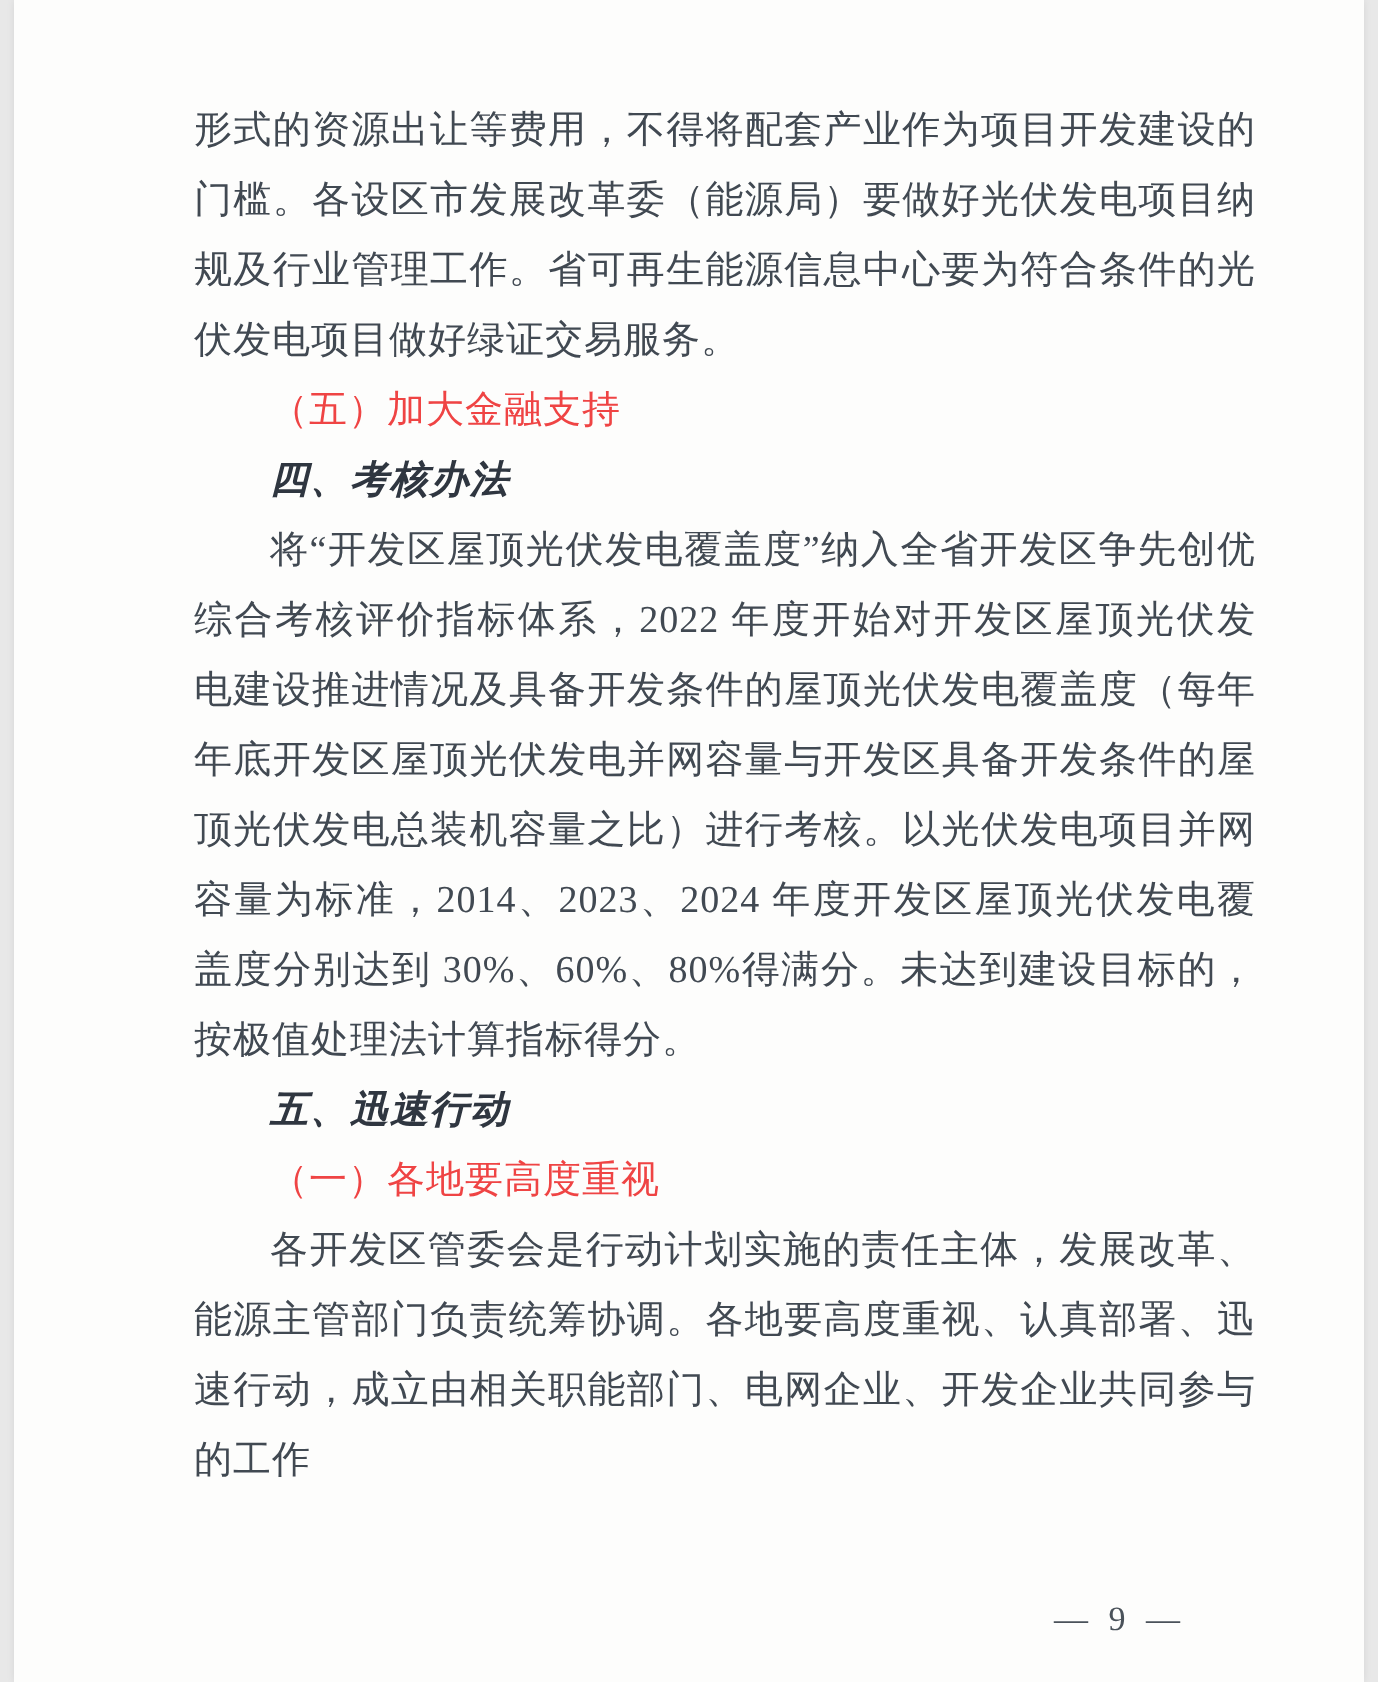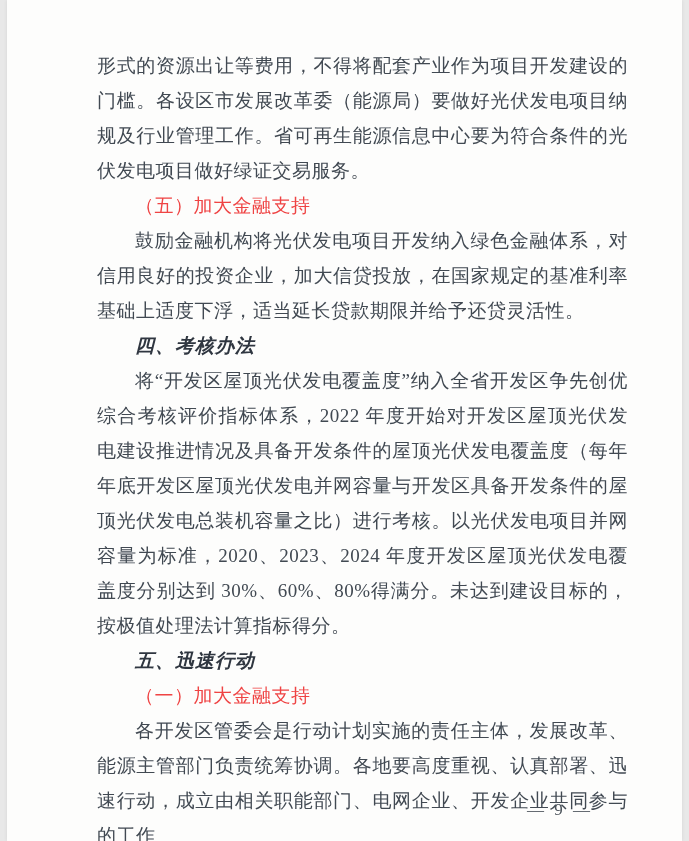--- a/index.html
+++ b/index.html
@@ -57,22 +57,21 @@
     font-family: "Liberation Serif", "DejaVu Serif", serif;
   }
 </style>
 </head>
 <body>
 
 <div class="page">
   <div class="text-block">
     <p class="para no-indent">形式的资源出让等费用，不得将配套产业作为项目开发建设的门槛。各设区市发展改革委（能源局）要做好光伏发电项目纳规及行业管理工作。省可再生能源信息中心要为符合条件的光伏发电项目做好绿证交易服务。</p>
     <p class="para subheading">（五）加大金融支持</p>
-    <p class="para">鼓励金融机构将光伏发电项目开发纳入绿色金融体系，对信用良好的投资企业，加大信贷投放，在国家规定的基准利率基础上适度下浮，适当延长贷款期限并给予还贷灵活性。</p>
     <p class="para heading">四、考核办法</p>
-    <p class="para">将“开发区屋顶光伏发电覆盖度”纳入全省开发区争先创优综合考核评价指标体系，2022 年度开始对开发区屋顶光伏发电建设推进情况及具备开发条件的屋顶光伏发电覆盖度（每年年底开发区屋顶光伏发电并网容量与开发区具备开发条件的屋顶光伏发电总装机容量之比）进行考核。以光伏发电项目并网容量为标准，2020、2023、2024 年度开发区屋顶光伏发电覆盖度分别达到 30%、60%、80%得满分。未达到建设目标的，按极值处理法计算指标得分。</p>
+    <p class="para">将“开发区屋顶光伏发电覆盖度”纳入全省开发区争先创优综合考核评价指标体系，2022 年度开始对开发区屋顶光伏发电建设推进情况及具备开发条件的屋顶光伏发电覆盖度（每年年底开发区屋顶光伏发电并网容量与开发区具备开发条件的屋顶光伏发电总装机容量之比）进行考核。以光伏发电项目并网容量为标准，2014、2023、2024 年度开发区屋顶光伏发电覆盖度分别达到 30%、60%、80%得满分。未达到建设目标的，按极值处理法计算指标得分。</p>
     <p class="para heading">五、迅速行动</p>
-    <p class="para subheading">（一）加大金融支持</p>
+    <p class="para subheading">（一）各地要高度重视</p>
     <p class="para">各开发区管委会是行动计划实施的责任主体，发展改革、能源主管部门负责统筹协调。各地要高度重视、认真部署、迅速行动，成立由相关职能部门、电网企业、开发企业共同参与的工作</p>
   </div>
 
   <div class="page-footer">— 9 —</div>
 </div>
 
 </body></html>

